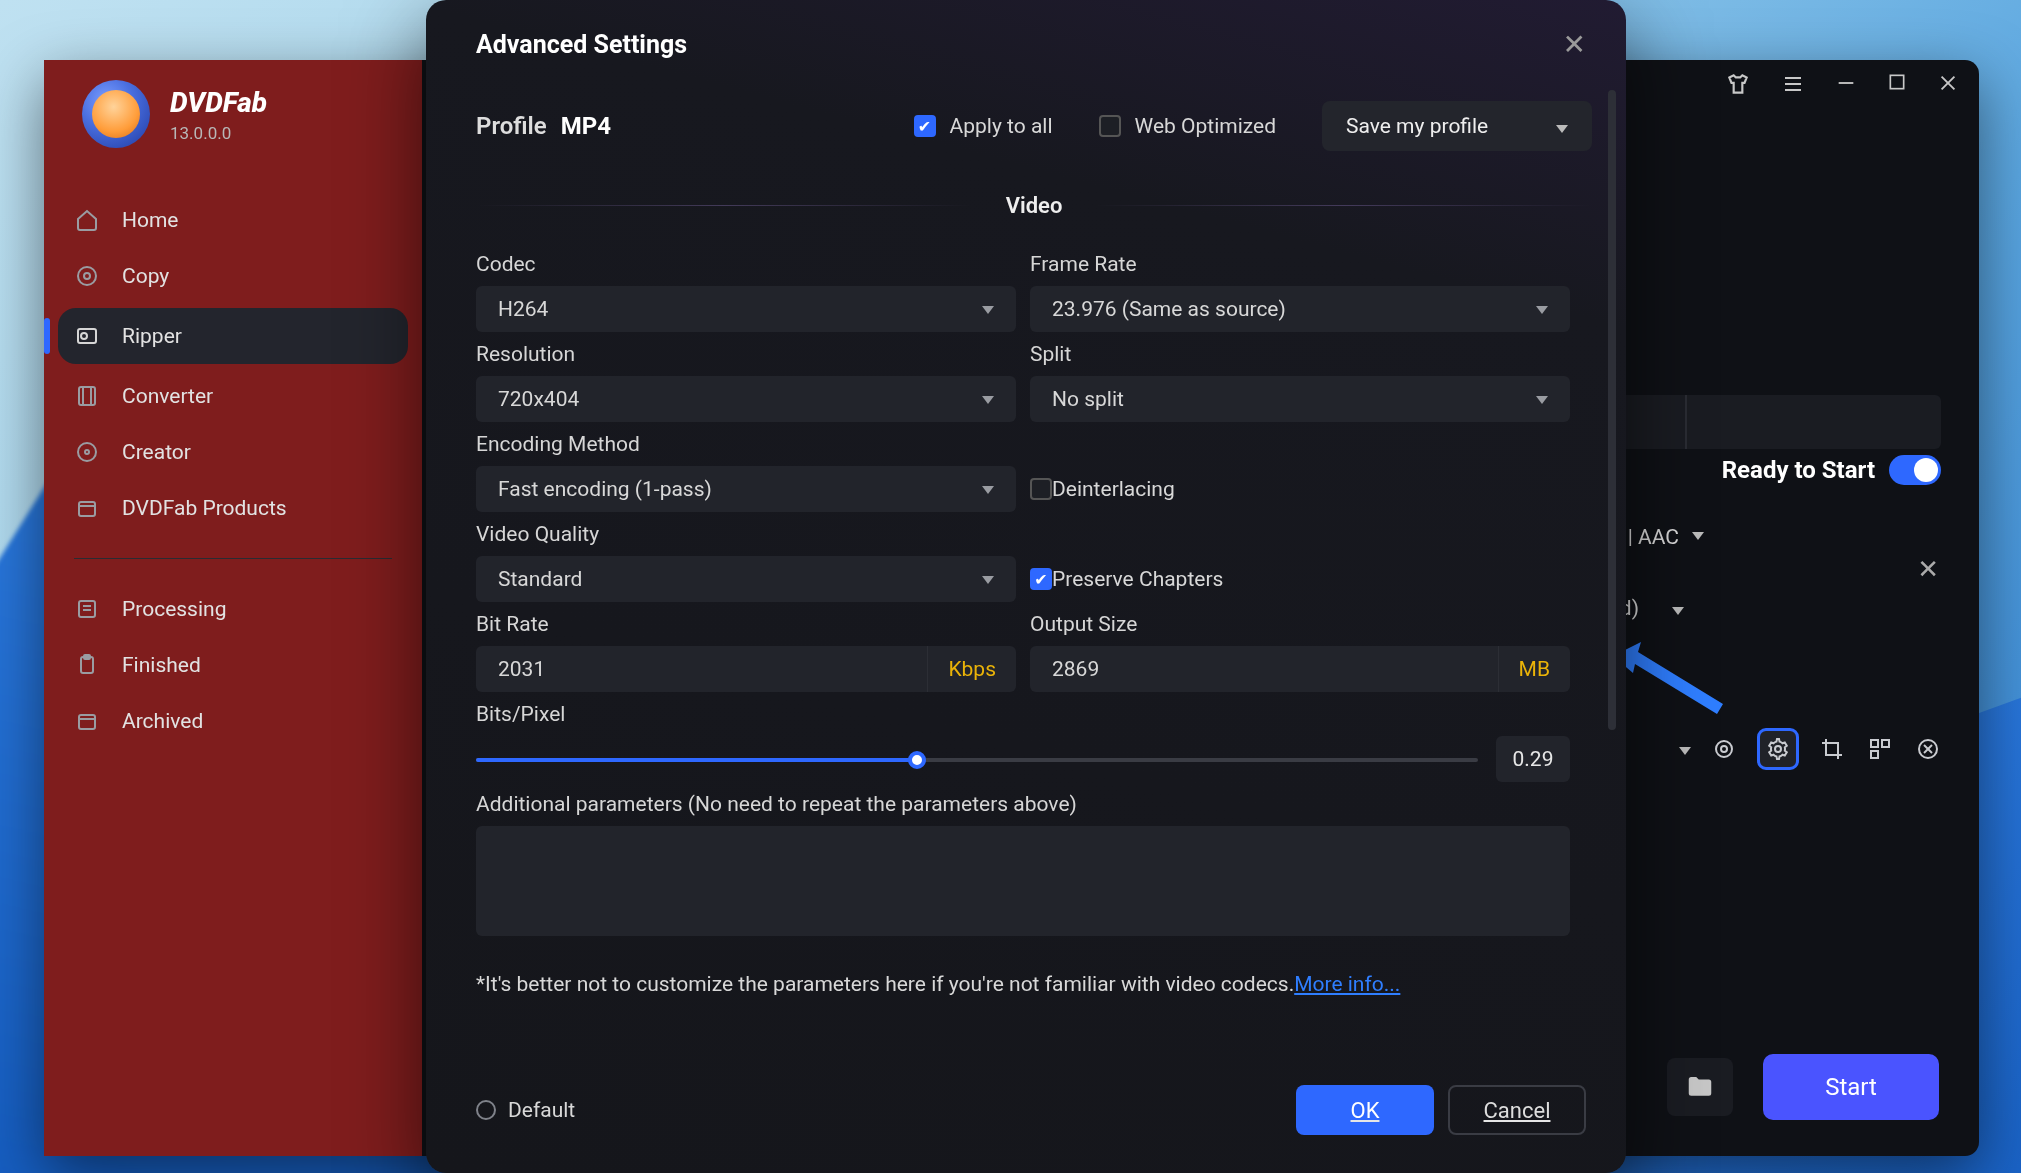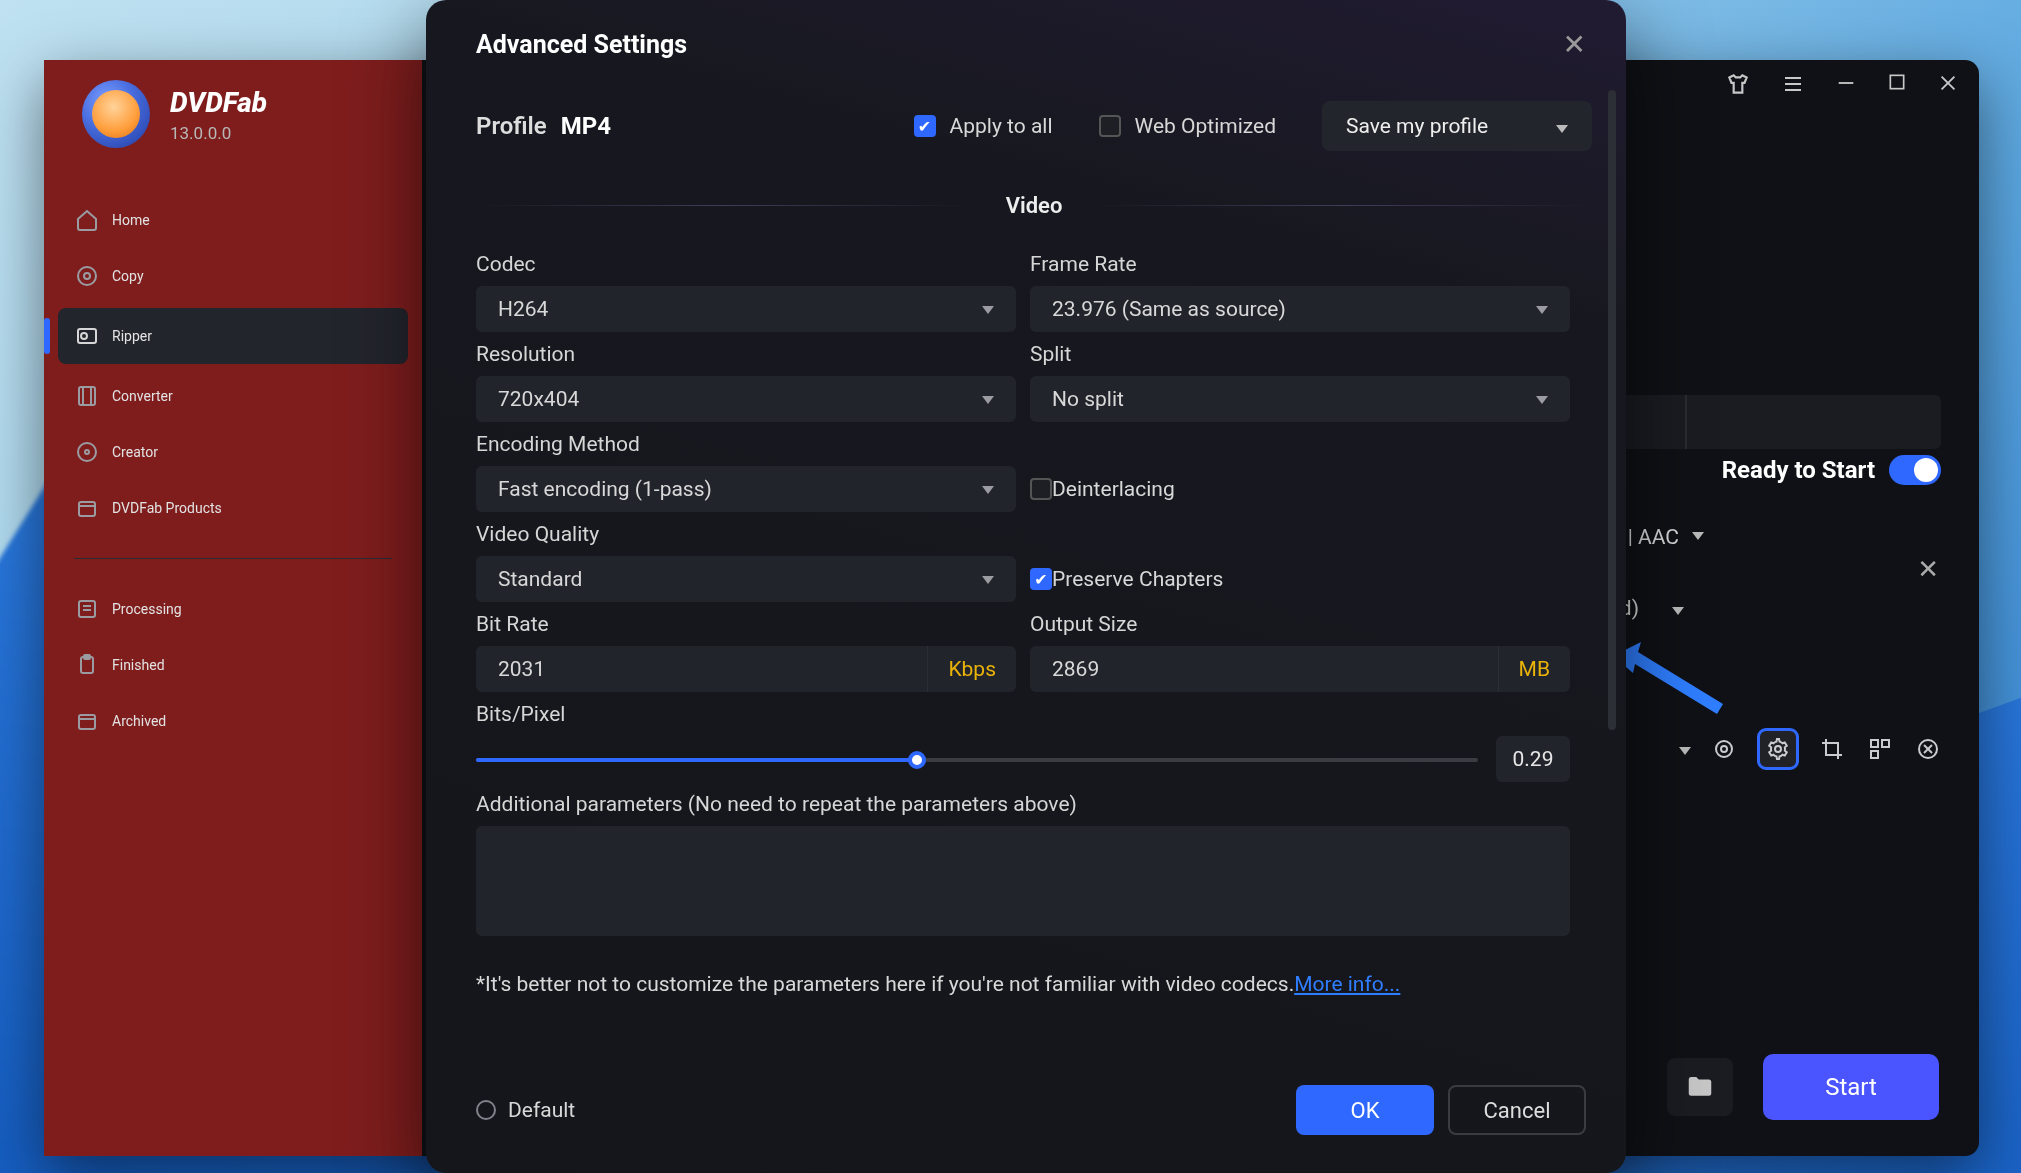--- a/index.html
+++ b/index.html
@@ -52,26 +52,26 @@
 .logo::after{
   content:''; position:absolute; inset:10px; border-radius:50%;
   background: radial-gradient(circle at 45% 35%, #ffd39a 0%, #ff9d3a 60%, #d96b12 100%);
 }
 .brand-text { color:#fff; }
 .brand-name { font-size:28px; font-weight:800; font-style:italic; }
 .brand-ver { font-size:17px; color:#b8b8b8; margin-top:4px; }
 
 .nav { margin-top:14px; }
 .nav-item {
-  display:flex; align-items:center; gap:12px;
-  padding: 15px 30px; font-size:14px; color:#e2e2e2;
+  display:flex; align-items:center; gap:22px;
+  padding: 15px 30px; font-size:21px; color:#e2e2e2;
   cursor:pointer; position:relative;
 }
 .nav-item .ico { width:26px; height:26px; display:flex; align-items:center; justify-content:center; color:#9a9ca2;}
-.nav-item.active { background:#23252d; border-radius:8px; margin:4px 14px; padding:15px 16px; }
+.nav-item.active { background:#23252d; border-radius:18px; margin:4px 14px; padding:15px 16px; }
 .nav-item.active::before{
   content:''; position:absolute; left:-14px; top:10px; bottom:10px; width:6px; background:#2e68ff; border-radius:3px;
 }
 .nav-sep { height:1px; background:#2a2c33; margin:22px 30px; }
 
 
 .right-content { position:absolute; left:378px; right:0; top:0; bottom:0; }
 .more-info-link { position:absolute; right:370px; top:178px; color:#2f7eff; font-size:22px; text-decoration:underline; }
 .ready-row { position:absolute; right:38px; top:395px; display:flex; align-items:center; gap:14px; }
 .ready-label { color:#fff; font-size:24px; font-weight:700; }
@@ -151,21 +151,21 @@
 .slider .fill { position:absolute; left:0; top:19px; height:4px; background:#2e68ff; border-radius:3px; width:44%;}
 .slider .thumb { position:absolute; top:12px; left:44%; width:18px; height:18px; background:#fff; border:4px solid #2e68ff; border-radius:50%; transform:translateX(-50%);}
 .slider-val { width:74px; height:46px; background:#22242b; border-radius:6px; display:flex; align-items:center; justify-content:center; font-size:21px; }
 
 .note { margin-top:36px; font-size:21px; color:#d8d8d8; }
 .note a { color:#2f7eff; text-decoration:underline; }
 
 .modal-bottom { position:absolute; left:50px; right:40px; bottom:38px; display:flex; align-items:center; }
 .radio { display:flex; align-items:center; gap:12px; font-size:21px; color:#d8d8d8; }
 .radio .r { width:20px; height:20px; border-radius:50%; border:2px solid #7f828a; }
-.btn-row { margin-left:auto; display:flex; gap:14px; }
+.btn-row { margin-left:auto; display:flex; gap:14px;text-decoration:underline; }
 .btn { width:138px; height:50px; border-radius:8px; font-size:22px; display:flex; align-items:center; justify-content:center; }
 .btn.primary { background:#2e68ff; color:#fff; }
 .btn.secondary { background:transparent; border:2px solid #3a3c44; color:#ddd; }
 
 .scroll-indicator { position:absolute; right:10px; top:90px; width:8px; height:920px; background:transparent; }
 .scroll-indicator .bar { position:absolute; right:0; top:0; width:8px; height:640px; background:#2d2f37; border-radius:4px; }
 .tri-down{ width:0;height:0;border-left:6px solid transparent;border-right:6px solid transparent;border-top:8px solid currentColor;display:inline-block;}
 </style>
 </head>
 <body>

